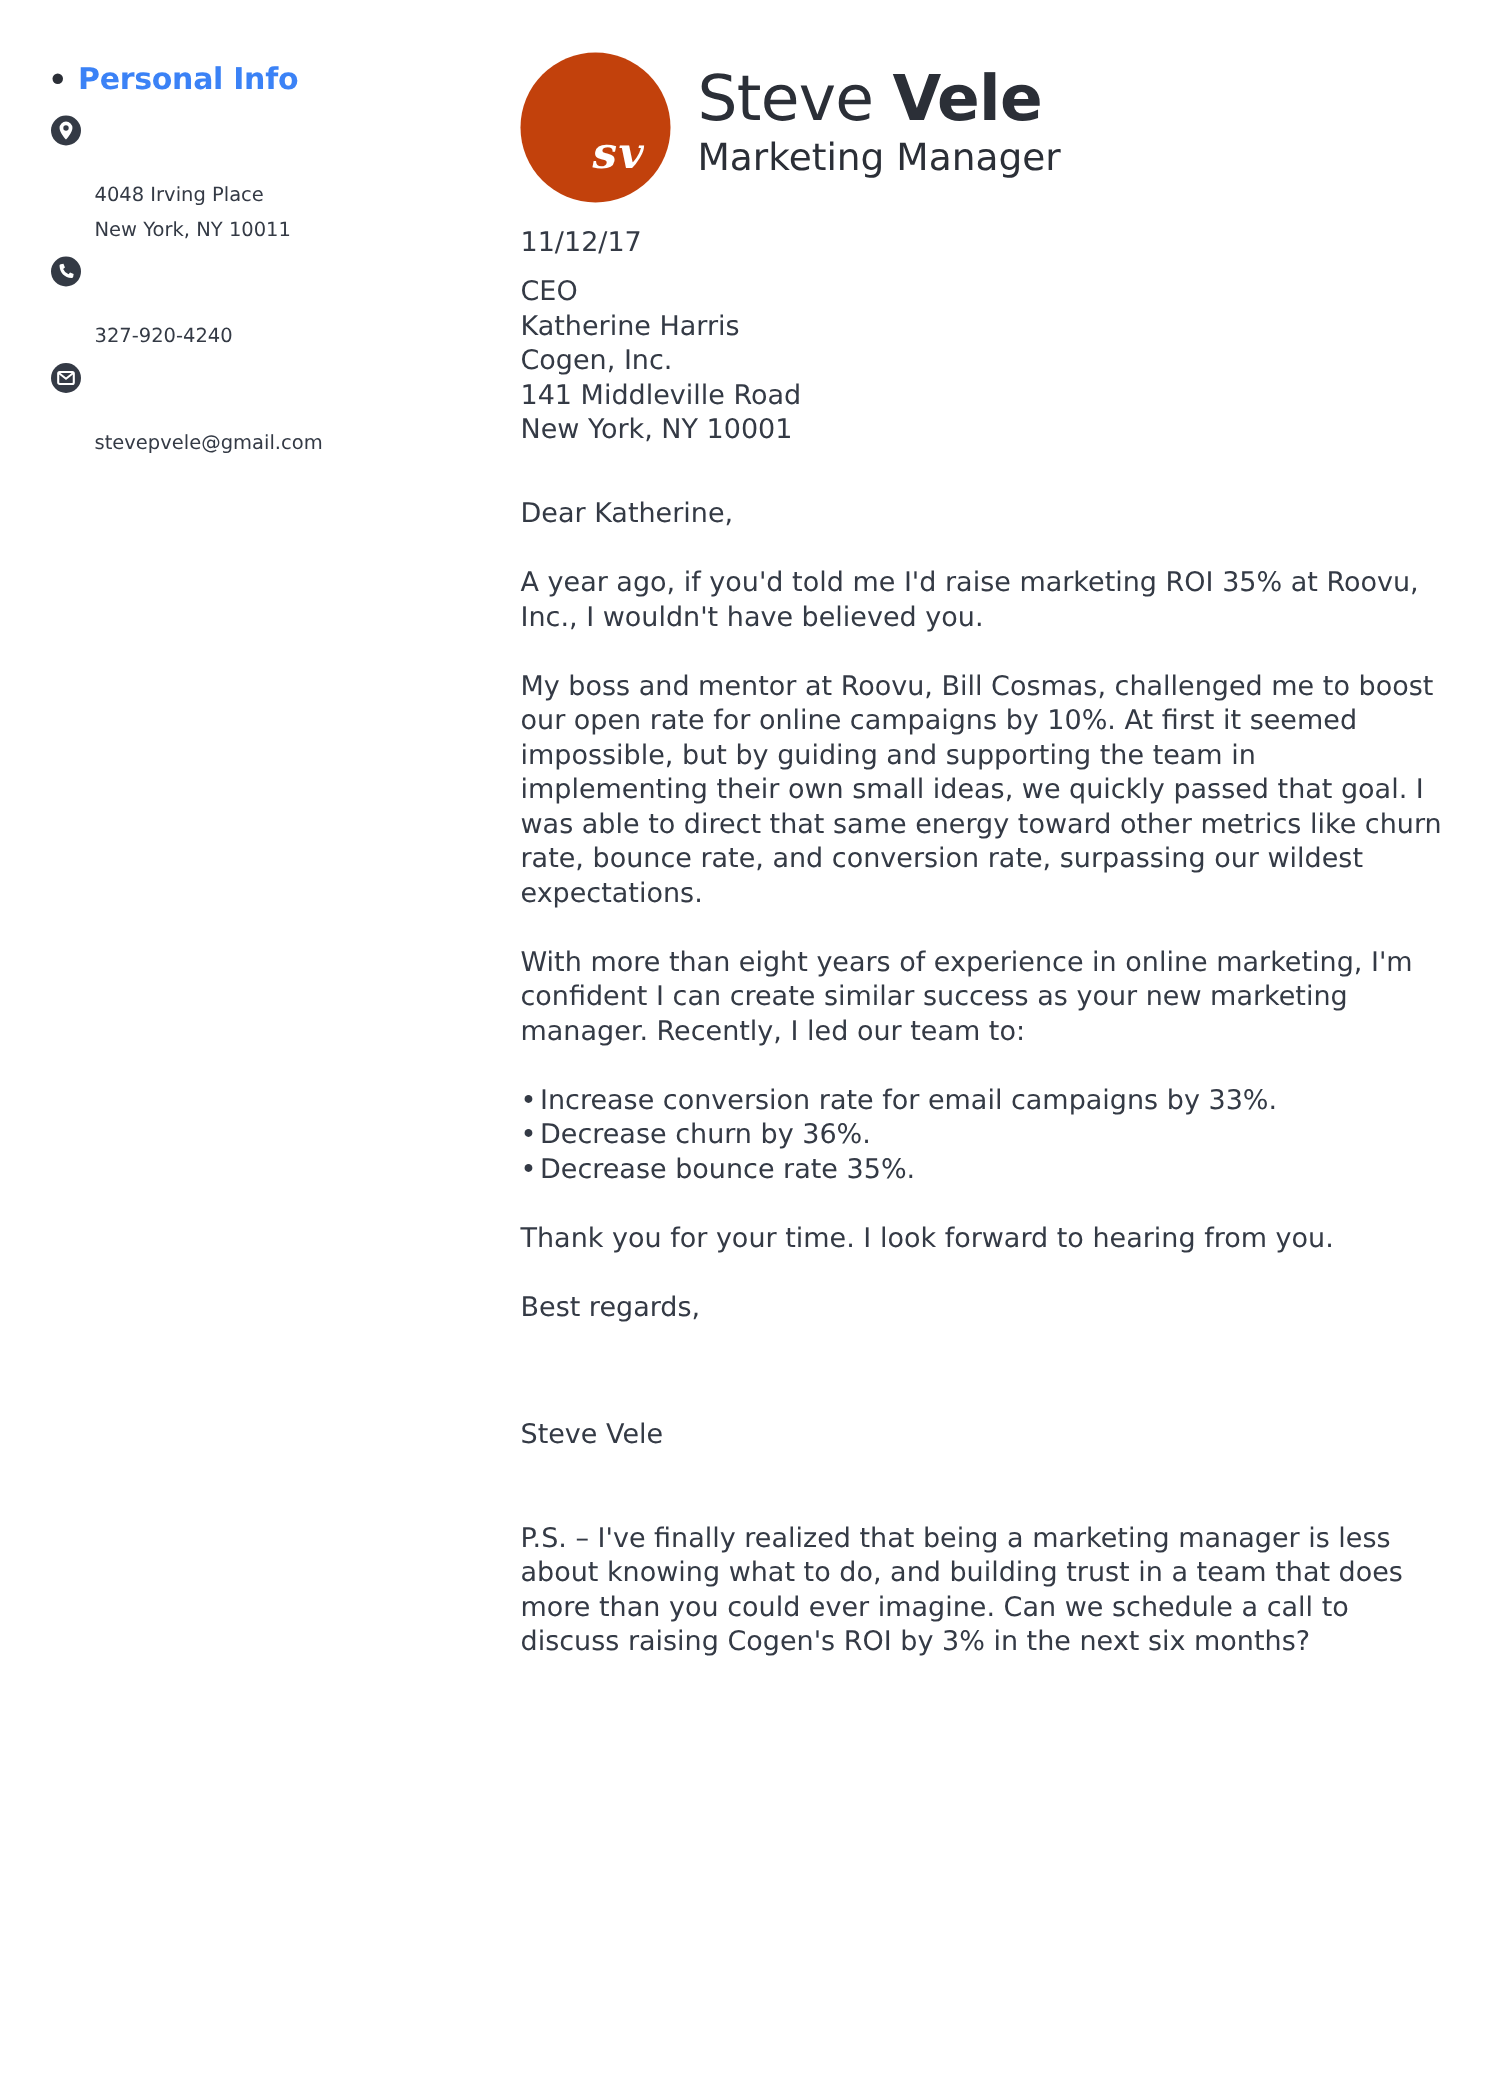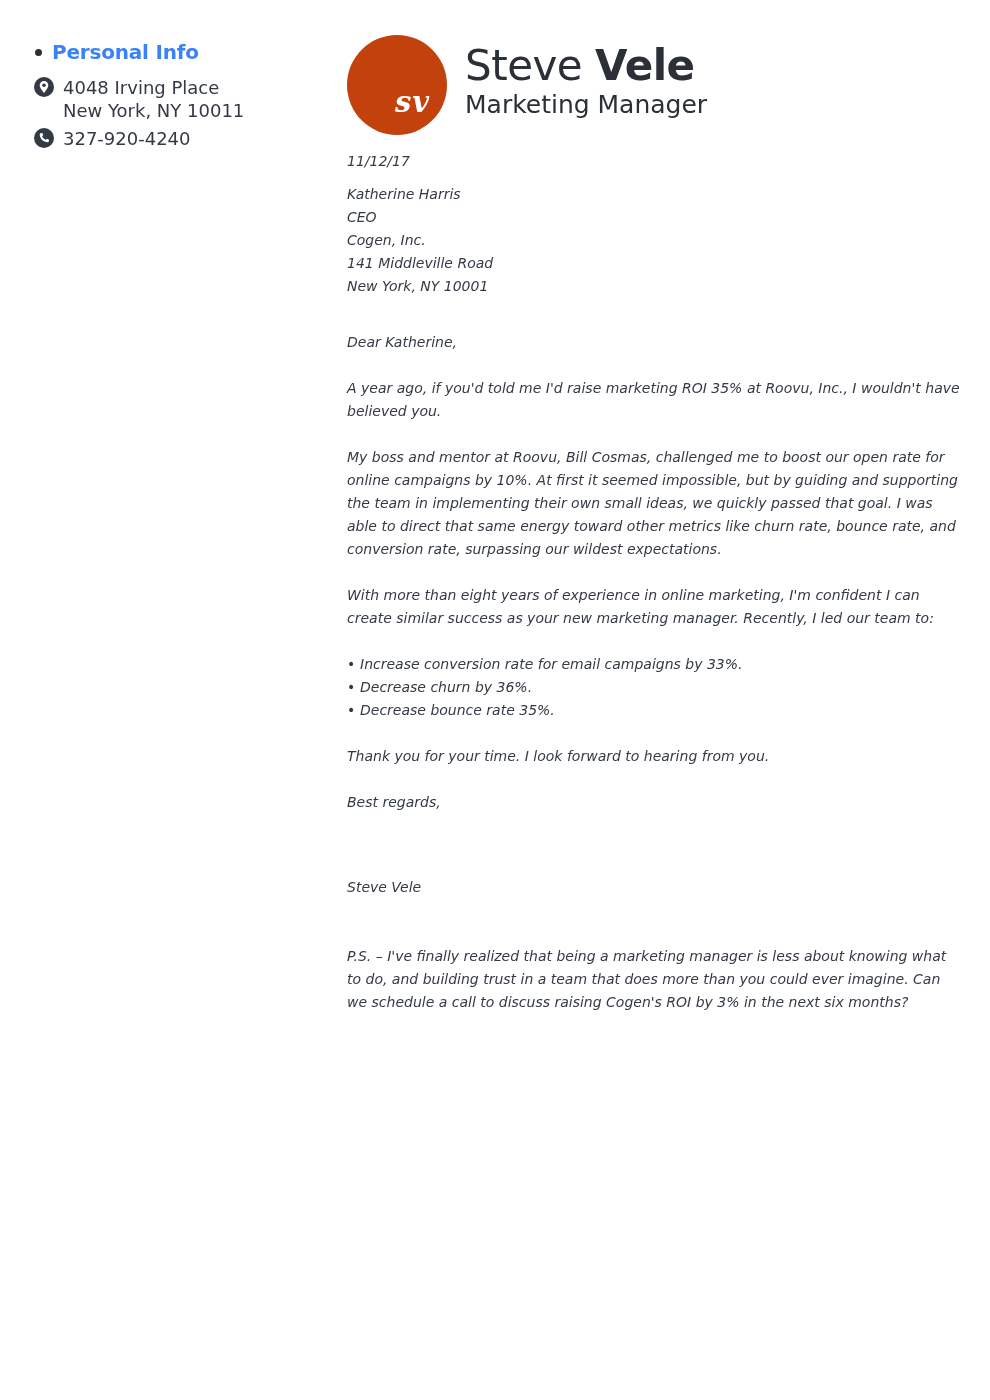--- a/index.html
+++ b/index.html
@@ -16,39 +16,39 @@
     width: 7px; height: 7px; border-radius: 50%; background: #2b2f37;
     margin-right: 10px; margin-left: 1px;
   }
   .info-list { margin-top: 10px; }
   .info-item { display: flex; align-items: flex-start; margin-bottom: 5px; }
   .info-icon {
     width: 20px; height: 20px; border-radius: 50%; background: #343a45;
     flex: 0 0 20px; margin-right: 9px; margin-top: 1px;
     display: flex; align-items: center; justify-content: center;
   }
-  .info-text { font-size: 18px; line-height: 23px; color: #343a45; }
+  .info-text { font-size: 13px; line-height: 23px; color: #343a45; margin-top: 43px; }
 
   .main { position: absolute; left: 347px; top: 35px; width: 615px; }
   .header { display: flex; align-items: flex-start; height: 100px; }
   .avatar {
     width: 100px; height: 100px; border-radius: 50%; background: #c2410c;
     position: relative; flex: 0 0 100px;
   }
   .avatar span {
     position: absolute; left: 48px; top: 50px; color: #fff;
     font-family: "DejaVu Serif", serif; font-style: italic; font-weight: bold;
     font-size: 29px; letter-spacing: 1px;
   }
   .name-block { margin-left: 18px; margin-top: 6px; }
   .name { font-size: 42px; color: #2b2f37; line-height: 50px; letter-spacing: -0.5px; }
   .name .last { font-weight: bold; text-align: right; }
   .job-title { font-size: 25px; color: #2b2f37; margin-top: 0px; line-height: 28px; }
 
-  .letter { font-size: 14px; line-height: 23px; color: #343a45; font-style: italic; }
+  .letter { font-size: 18px; line-height: 23px; color: #343a45; }
   .date { margin-top: 15px; }
   .recipient { margin-top: 10px; }
   .gap-lg { height: 33px; }
   .para { margin-top: 23px; }
   .bullets { list-style: none; margin: 23px 0 0 0; padding: 0; }
   .bullets li { display: flex; }
   .bullets li .b { width: 13px; }
   .sign-gap { height: 46px; }
   .ps-gap { height: 46px; }
 </style>
@@ -74,42 +74,51 @@
       </div>
     </div>
     <div class="info-item">
       <span class="info-icon">
         <svg width="12" height="12" viewBox="0 0 12 12">
             <path d="M2.5 1.2l1.8-.3 1 2.4-1.2 1a6.5 6.5 0 0 0 3.6 3.6l1-1.2 2.4 1-.3 1.8c-.1.5-.6.9-1.1.8C5 10 2 7 1.7 2.3c0-.5.3-1 .8-1.1z" fill="#fff"></path>
           </svg>
       </span>
       <div class="info-text">327-920-4240</div>
     </div>
+    <div class="info-item">
+      <span class="info-icon">
+        <svg width="12" height="10" viewBox="0 0 12 10">
+            <rect x="0.8" y="1" width="10.4" height="8" rx="1" fill="none" stroke="#fff" stroke-width="1.4"></rect>
+            <path d="M1 1.5l5 4 5-4" fill="none" stroke="#fff" stroke-width="1.4"></path>
+          </svg>
+      </span>
+      <div class="info-text">stevepvele@gmail.com</div>
+    </div>
   </div>
 </aside>
 
 <main class="main">
   <header class="header">
     <div class="avatar">
       <span>sv</span>
     </div>
     <div class="name-block">
       <div class="name">
         <span>Steve</span>
         <span class="last">Vele</span>
       </div>
       <div class="job-title">Marketing Manager</div>
     </div>
   </header>
 
   <div class="letter">
     <div class="date">11/12/17</div>
     <div class="recipient">
+      <div>CEO</div>
       <div>Katherine Harris</div>
-      <div>CEO</div>
       <div>Cogen, Inc.</div>
       <div>141 Middleville Road</div>
       <div>New York, NY 10001</div>
     </div>
     <div class="gap-lg"></div>
     <div>Dear Katherine,</div>
     <p class="para" style="margin-bottom:0">A year ago, if you'd told me I'd raise marketing ROI 35% at Roovu, Inc., I wouldn't have believed you.</p>
     <p class="para" style="margin-bottom:0">My boss and mentor at Roovu, Bill Cosmas, challenged me to boost our open rate for online campaigns by 10%. At first it seemed impossible, but by guiding and supporting the team in implementing their own small ideas, we quickly passed that goal. I was able to direct that same energy toward other metrics like churn rate, bounce rate, and conversion rate, surpassing our wildest expectations.</p>
     <p class="para" style="margin-bottom:0">With more than eight years of experience in online marketing, I'm confident I can create similar success as your new marketing manager. Recently, I led our team to:</p>
     <ul class="bullets">

